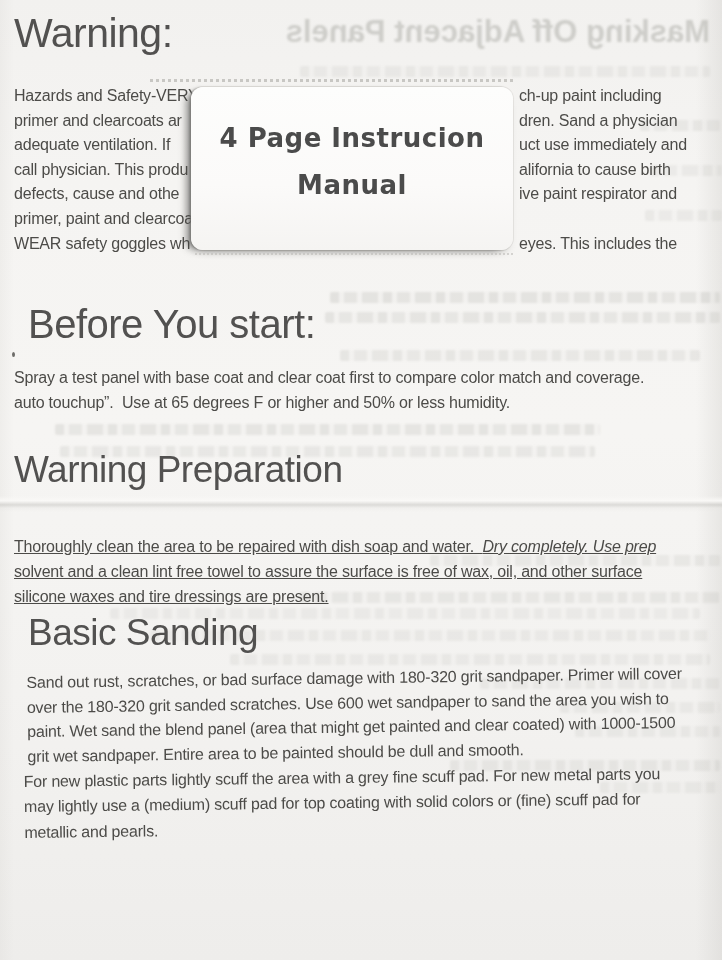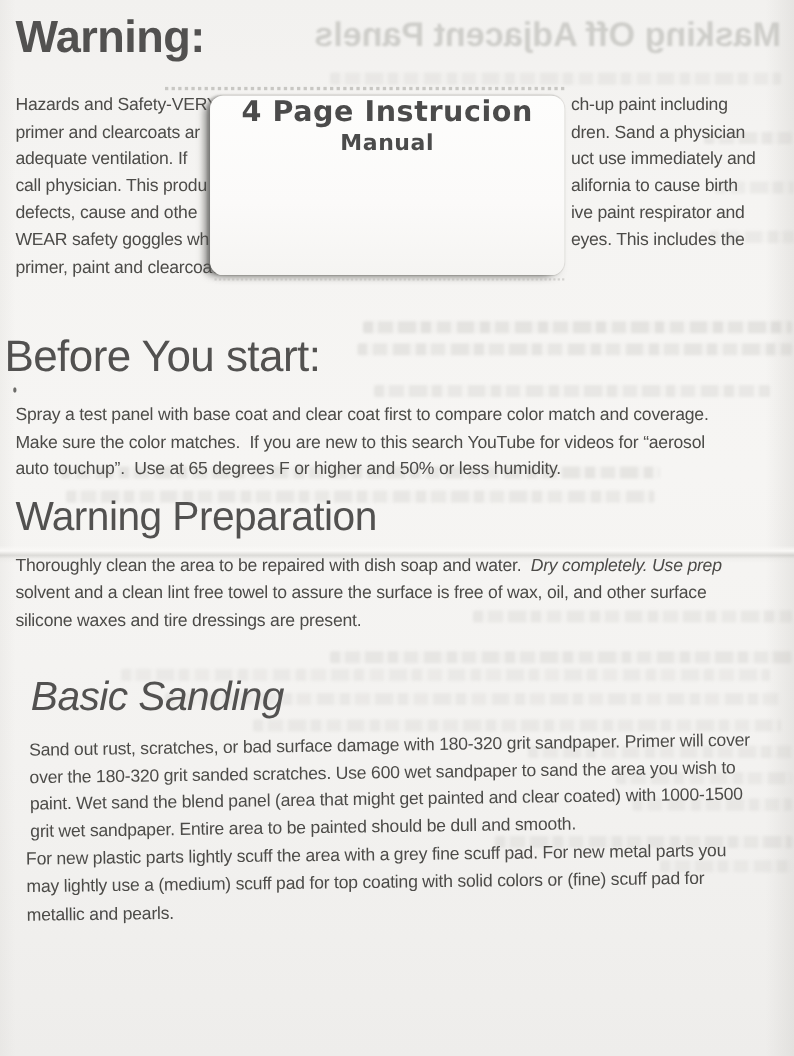--- a/index.html
+++ b/index.html
@@ -15,54 +15,54 @@
     color:#4a4946;
   }
   
   .h{
     position:absolute;
     font-weight:400;
     color:#525150;
     letter-spacing:-0.5px;
     white-space:pre;
   }
-  .h-warning{top:10px;left:14px;font-size:41px;font-weight:bold;}
-  .h-before{top:302px;left:4px;font-size:40px;}
+  .h-warning{top:10px;left:14px;font-size:41px;}
+  .h-before{top:302px;left:28px;font-size:40px;}
   .h-surface{top:449px;left:14px;font-size:37px;}
-  .h-basic{top:612px;left:28px;font-size:37px;font-style:italic;}
+  .h-basic{top:612px;left:28px;font-size:37px;}
   
   .para{position:absolute;font-size:16px;letter-spacing:-0.2px;color:#4c4b48;}
   .tline{white-space:pre;height:24.6px;line-height:24.6px;}
   .pline{position:relative;white-space:pre;height:24.6px;line-height:24.6px;}
   .pline .pr{position:absolute;left:505px;top:0;white-space:pre;}
   .p-warning{top:84px;left:14px;width:708px;}
   .p-before{top:366px;left:14px;width:708px;}
-  .p-surface{top:502px;left:14px;width:708px;}
+  .p-surface{top:534px;left:14px;width:708px;text-decoration:underline;}
   .p-surface .tline{height:25px;line-height:25px;}
   .p-basic{top:671px;left:27px;width:700px;transform:rotate(-0.8deg);transform-origin:left center;}
   .p-final{top:769px;left:24px;width:700px;transform:rotate(-0.7deg);transform-origin:left center;line-height:25.4px;}
   .p-final .tline{height:25.4px;line-height:25.4px;}
   .ital{font-style:italic;}
   
   .sticker{
     position:absolute;top:87px;left:191px;width:322px;height:163px;
     background:linear-gradient(180deg,#fdfdfc 0%,#fbfaf9 60%,#f5f4f2 100%);
     border-radius:12px;
     box-shadow:
       -8px 3px 7px -3px rgba(70,70,68,.55),
       -2px 0 2px rgba(110,109,106,.35),
       0 6px 9px -6px rgba(100,99,96,.45),
       0 0 0 1px rgba(215,214,210,.5);
     text-align:center;
     color:#4b4b4b;
     font-family:"DejaVu Sans",sans-serif;
     font-weight:bold;
   }
-  .sticker-line1{font-size:26px;letter-spacing:.5px;white-space:pre;}
-  .sticker-line2{font-size:20px;letter-spacing:.5px;white-space:pre;}
+  .sticker-line1{margin-top:36px;font-size:26px;letter-spacing:.5px;white-space:pre;}
+  .sticker-line2{margin-top:17px;font-size:26px;letter-spacing:.5px;white-space:pre;}
   .tear{position:absolute;height:0;border-top:3px dotted rgba(185,184,180,.75);}
   .tear-top{top:79px;left:150px;width:363px;}
   .tear-bottom{top:253px;left:195px;width:318px;border-top:2px dotted rgba(190,189,185,.6);}
   
   .page-edge{
     position:absolute;top:496px;left:0;width:722px;height:16px;
     background:linear-gradient(180deg,
       rgba(255,255,255,0) 0%,
       rgba(250,249,247,.9) 30%,
       rgba(189,188,184,.45) 55%,
@@ -113,36 +113,35 @@
   <div class="ghost-bar" style="top:760px;left:450px;width:270px;opacity:.35;"></div>
   <div class="ghost-bar" style="top:782px;left:600px;width:120px;opacity:.28;"></div>
 
   <div class="h h-warning">Warning:</div>
   <div class="para p-warning">
       <div class="pline"><span class="pl">Hazards and Safety-VERY</span><span class="pr">ch-up paint including</span></div>
       <div class="pline"><span class="pl">primer and clearcoats ar</span><span class="pr">dren. Sand a physician</span></div>
       <div class="pline"><span class="pl">adequate ventilation. If</span><span class="pr">uct use immediately and</span></div>
       <div class="pline"><span class="pl">call physician. This produ</span><span class="pr">alifornia to cause birth</span></div>
       <div class="pline"><span class="pl">defects, cause and othe</span><span class="pr">ive paint respirator and</span></div>
+      <div class="pline"><span class="pl">primer, paint and clearcoat.</span></div>
       <div class="pline"><span class="pl">WEAR safety goggles wh</span><span class="pr">eyes. This includes the</span></div>
-      <div class="pline"><span class="pl">primer, paint and clearcoat.</span></div>
     </div>
 
   <div class="tear tear-top"></div>
   <div class="sticker">
     <div class="sticker-line1">4 Page Instrucion</div>
     <div class="sticker-line2">Manual</div>
   </div>
   <div class="tear tear-bottom"></div>
 
   <div class="h h-before">Before You start:</div>
   <div class="stray-dot"></div>
   <div class="para p-before">
       <div class="tline">Spray a test panel with base coat and clear coat first to compare color match and coverage.</div>
-      <div class="tline">Make sure the color matches.  If you are new to this search YouTube for videos for “aerosol</div>
       <div class="tline">auto touchup”.  Use at 65 degrees F or higher and 50% or less humidity.</div>
     </div>
 
   <div class="h h-surface">Warning Preparation</div>
   <div class="page-edge"></div>
   <div class="para p-surface">
     <div class="tline"><span>Thoroughly clean the area to be repaired with dish soap and water.  </span><span class="ital">Dry completely. Use prep</span></div>
     <div>
         <div class="tline">solvent and a clean lint free towel to assure the surface is free of wax, oil, and other surface</div>
         <div class="tline">silicone waxes and tire dressings are present.</div>

